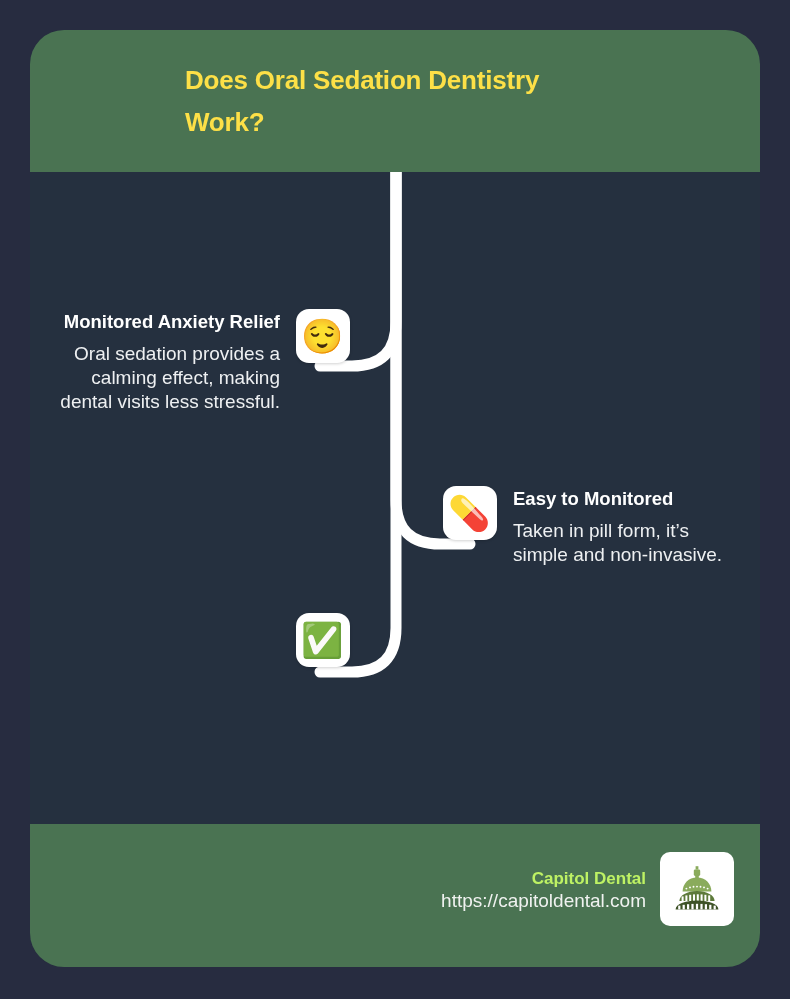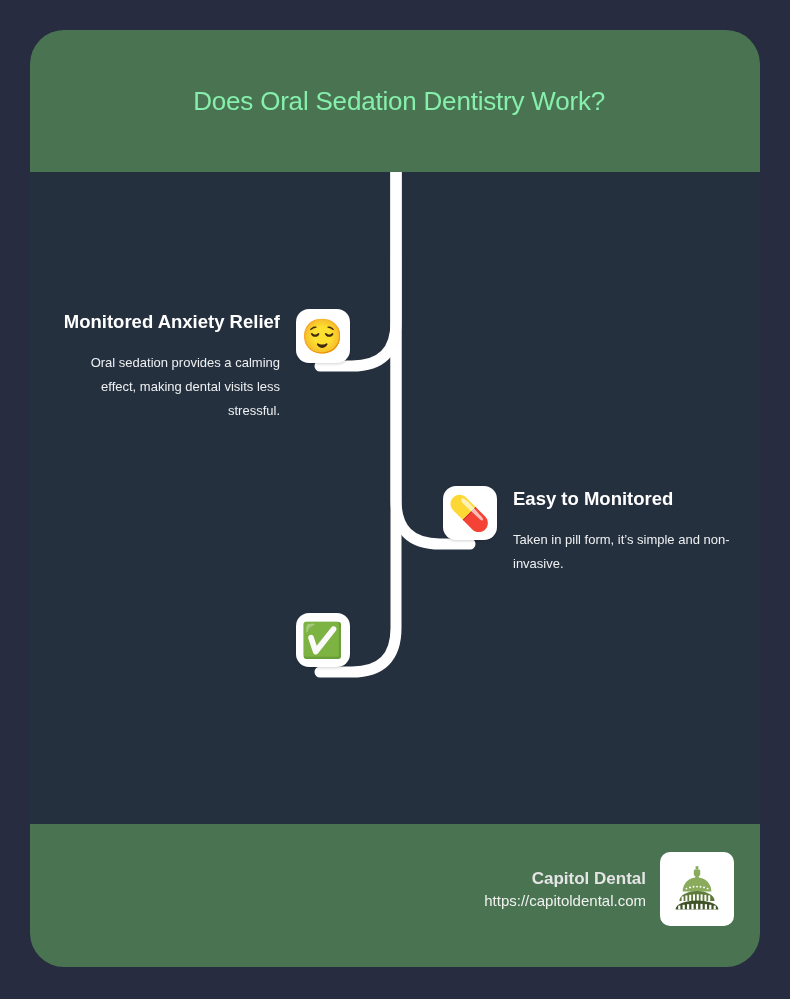--- a/index.html
+++ b/index.html
@@ -33,25 +33,25 @@
     left: 0;
     top: 0;
     width: 730px;
     height: 142px;
     background: #4a7352;
     display: flex;
     align-items: center;
     justify-content: center;
   }
   .header-title {
-    color: #86efac;
+    color: #fde047;
     font-size: 26px;
-    font-weight: normal;
+    font-weight: bold;
     line-height: 42px;
-    text-align: right;
+    text-align: left;
     width: 420px;
     letter-spacing: -0.2px;
   }
   .footer {
     position: absolute;
     left: 0;
     top: 794px;
     width: 730px;
     height: 143px;
     background: #4a7352;
@@ -61,28 +61,28 @@
     right: 26px;
     top: 28px;
     display: flex;
     align-items: center;
     gap: 14px;
   }
   .footer-text {
     text-align: right;
   }
   .brand-name {
-    color: #e5e5e5;
+    color: #bef264;
     font-size: 17px;
     font-weight: bold;
     line-height: 23px;
   }
   .brand-url {
     color: #f0f2f0;
-    font-size: 15px;
+    font-size: 19px;
     line-height: 22px;
   }
   .logo-tile {
     width: 74px;
     height: 74px;
     background: #ffffff;
     border-radius: 10px;
     display: flex;
     align-items: center;
     justify-content: center;
@@ -134,23 +134,23 @@
     margin-left: 16px;
   }
   .item-title {
     color: #ffffff;
     font-size: 18.5px;
     font-weight: bold;
     line-height: 26px;
   }
   .item-desc {
     color: #eef0f2;
-    font-size: 13px;
+    font-size: 19px;
     line-height: 24px;
-    margin-top: 16px;
+    margin-top: 7px;
   }
   .w225 { width: 225px; }
   .w218 { width: 218px; }
   .w215 { width: 215px; }
 </style>
 </head>
 <body>
 
 <div class="page">
   <div class="card">

